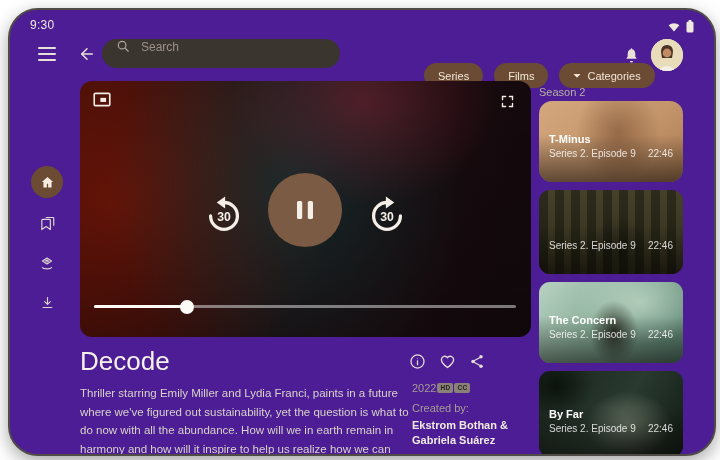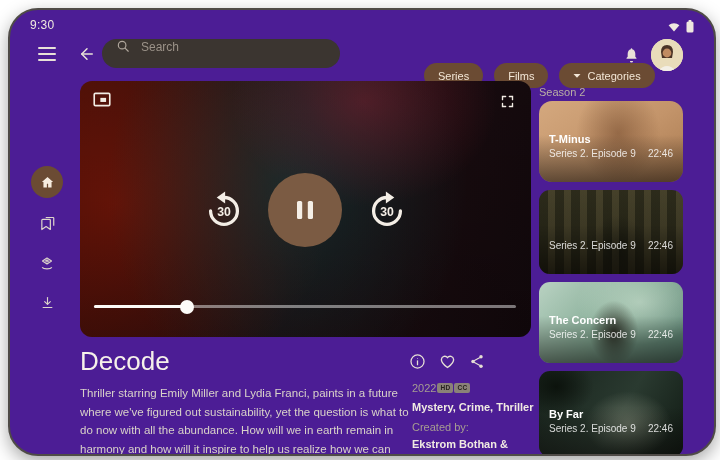--- a/index.html
+++ b/index.html
@@ -40,21 +40,21 @@
   
   .player{left:70px;top:71px;width:451px;height:256px;border-radius:12px;overflow:hidden;
     background:
       radial-gradient(ellipse 190px 150px at 63% 8%, rgba(190,45,70,.38), transparent 70%),
       radial-gradient(ellipse 250px 290px at 46% 42%, rgba(22,72,72,.60), transparent 72%),
       radial-gradient(ellipse 300px 270px at 8% 48%, rgba(128,24,9,.92), transparent 72%),
       linear-gradient(97deg, #4a1008 0%, #231014 48%, #150a0e 100%);}
   .player-shade{position:absolute;inset:0;background:linear-gradient(180deg, rgba(0,0,0,.12), rgba(0,0,0,.28));}
   .pip-btn{left:13px;top:11px;color:#f2ece4;cursor:pointer;}
   .fs-btn{right:16px;top:13px;color:#f2ece4;cursor:pointer;}
-  .skip-btn{top:100px;width:56px;height:56px;color:#f4eee6;cursor:pointer;display:flex;align-items:center;justify-content:center;}
+  .skip-btn{top:100px;width:56px;height:56px;color:#f4eee6;cursor:pointer;display:flex;align-items:flex-end;justify-content:center;}
   .skip-back{left:116px;} .skip-fwd{left:279px;}
   .pause-btn{left:188px;top:92px;width:74px;height:74px;border-radius:50%;background:#7b5b43;
     display:flex;align-items:center;justify-content:center;cursor:pointer;}
   .progress{left:14px;top:224px;width:422px;height:3px;background:rgba(255,255,255,.45);border-radius:2px;cursor:pointer;}
   .progress-fill{height:100%;width:22%;background:#fdfbf8;border-radius:2px;}
   .progress-thumb{position:absolute;left:calc(22% - 7px);top:-5.5px;width:14px;height:14px;border-radius:50%;background:#fdfbf8;}
   .time-row{left:14px;top:233px;width:422px;display:flex;justify-content:space-between;
     color:#f0eae2;font-size:9.5px;letter-spacing:.3px;margin-top:36px;}
 
   
@@ -269,21 +269,20 @@
         </svg>
     </span>
   </div>
 
   <div class="abs meta-col">
     <div class="year-row">
       <span>2022</span>
       <span class="mini-badge">HD</span>
       <span class="mini-badge">CC</span>
     </div>
-    <div class="genres">Mystery, Crime, Thriller</div>
     <div class="created-label">Created by:</div>
     <div class="creators">
       <div>Ekstrom Bothan &amp;</div>
       <div>Gabriela Suárez</div>
     </div>
   </div>
 
   <div class="abs season-label">Season 2</div>
 
   <div class="abs ep-card ep1">

